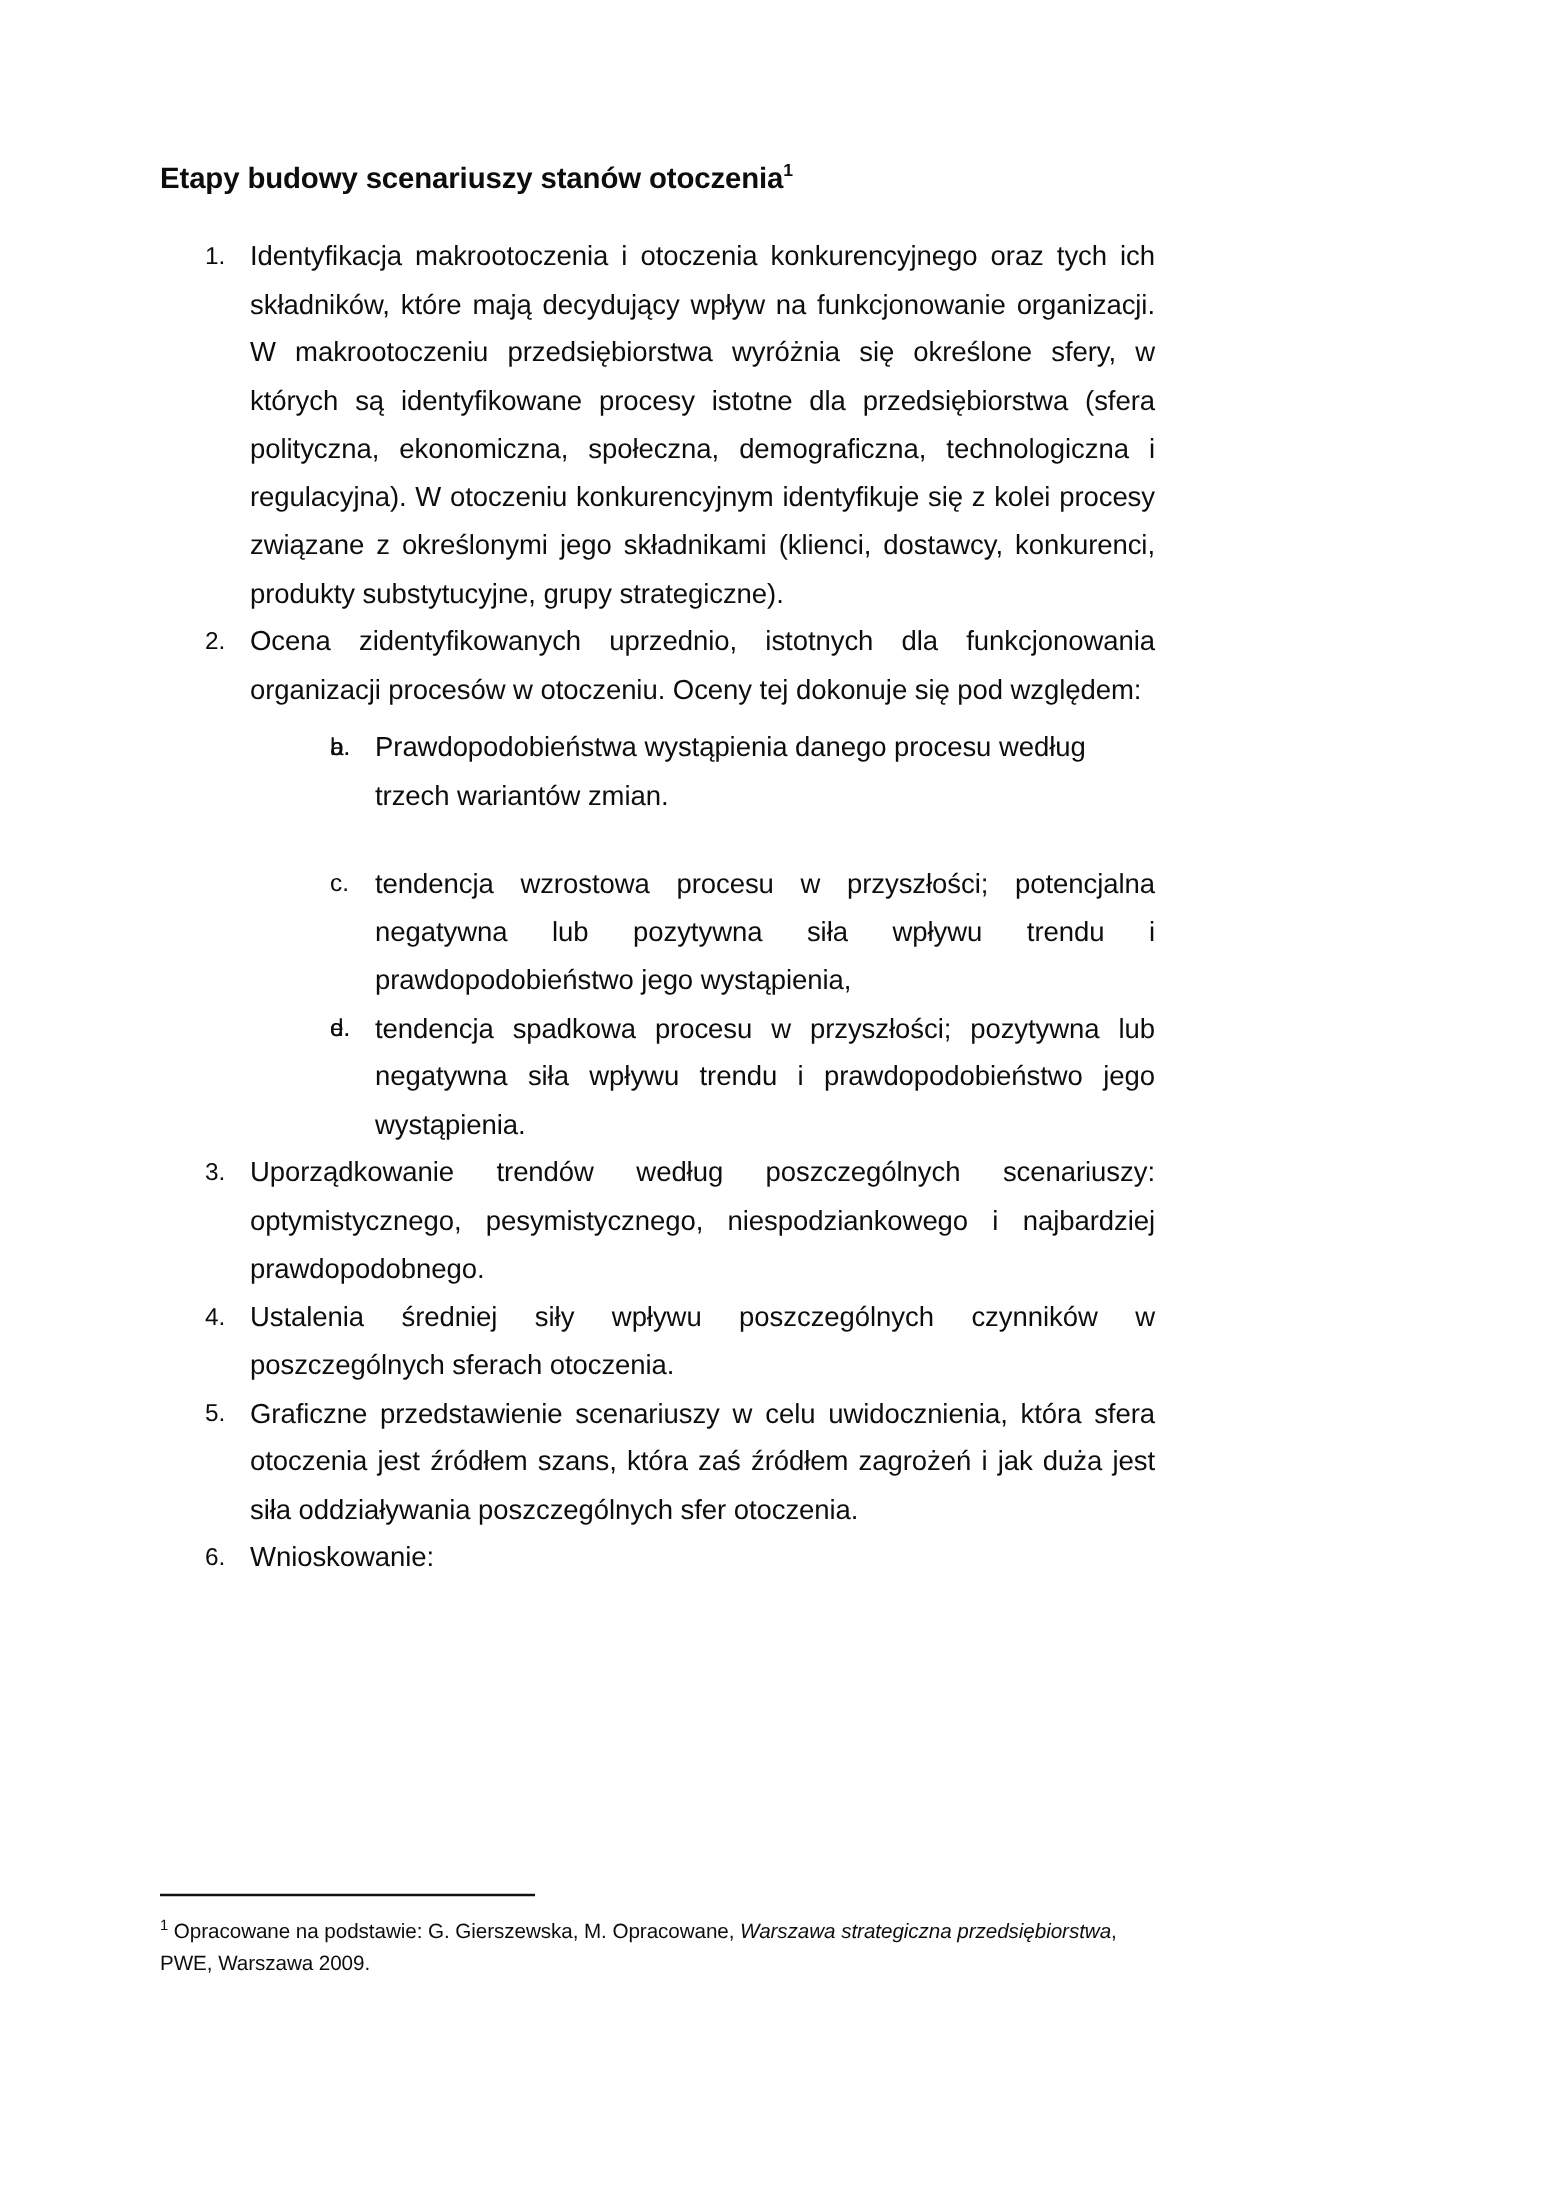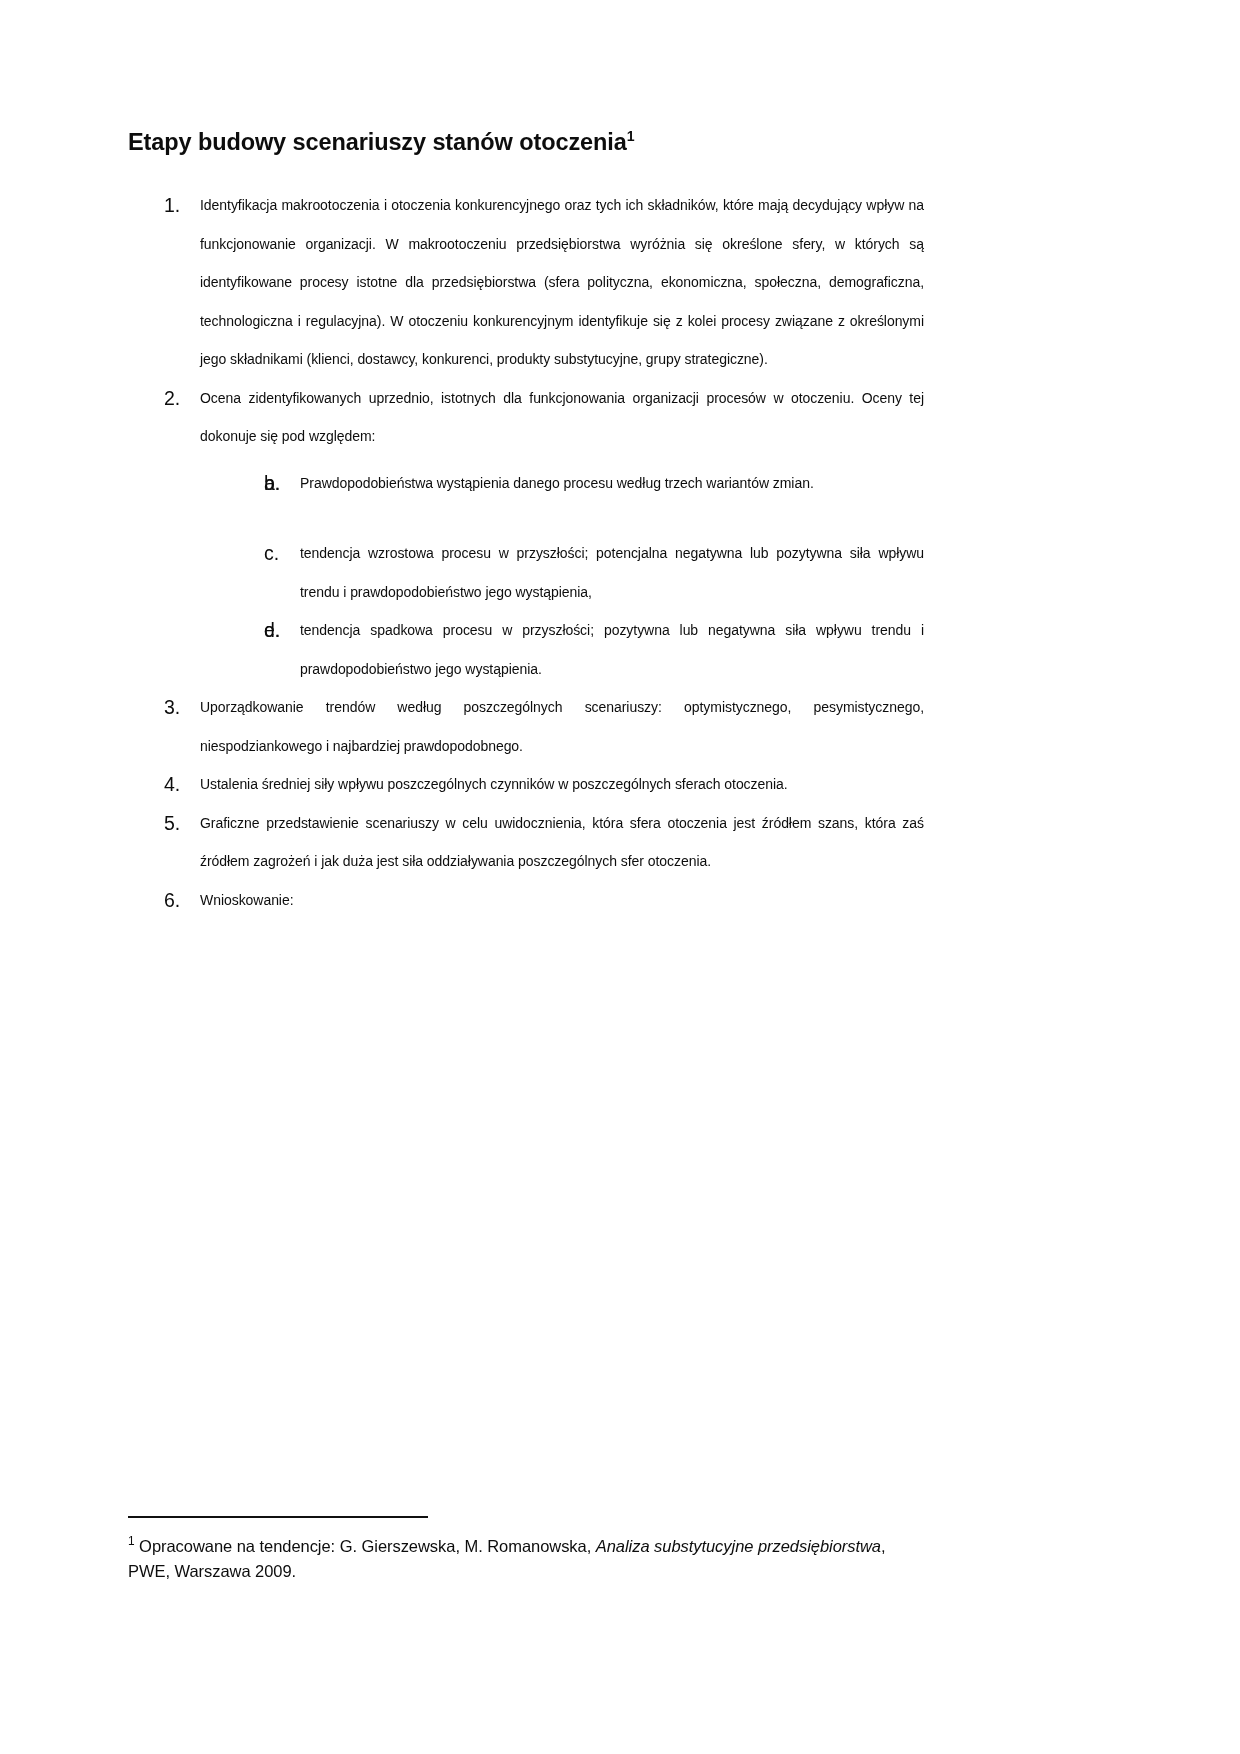--- a/index.html
+++ b/index.html
@@ -48,21 +48,21 @@
   ol.level1 > li > .marker {
     position: absolute;
     left: 36px;
     top: 0;
     width: 30px;
     font-size: 19.5px;
     line-height: 38.5px;
     text-align: left;
   }
   .para {
-    font-size: 14px;
+    font-size: 22px;
     line-height: 38.5px;
     text-align: justify;
     text-justify: inter-word;
     margin: 0;
     letter-spacing: -0.05px;
   }
   .para.nojust { text-align: left; }
 
   
   ol.level2 {
@@ -185,16 +185,16 @@
       <p class="para">Graficzne przedstawienie scenariuszy w celu uwidocznienia, która sfera otoczenia jest źródłem szans, która zaś źródłem zagrożeń i jak duża jest siła oddziaływania poszczególnych sfer otoczenia.</p>
     </li>
     <li>
       <span class="marker">6.</span>
       <p class="para nojust">Wnioskowanie:</p>
     </li>
   </ol>
 
   <div class="footnote-area">
     <div class="footnote-rule"></div>
-    <p class="footnote-text"><sup>1</sup><span> Opracowane na tendencje: G. Gierszewska, M. Romanowska, </span><i>Analiza substytucyjne przedsiębiorstwa</i><span>, PWE, Warszawa 2009.</span></p>
+    <p class="footnote-text"><sup>1</sup><span> Opracowane na podstawie: G. Gierszewska, M. Opracowane, </span><i>Warszawa strategiczna przedsiębiorstwa</i><span>, PWE, Warszawa 2009.</span></p>
   </div>
 
 </div>
 
 </body></html>

